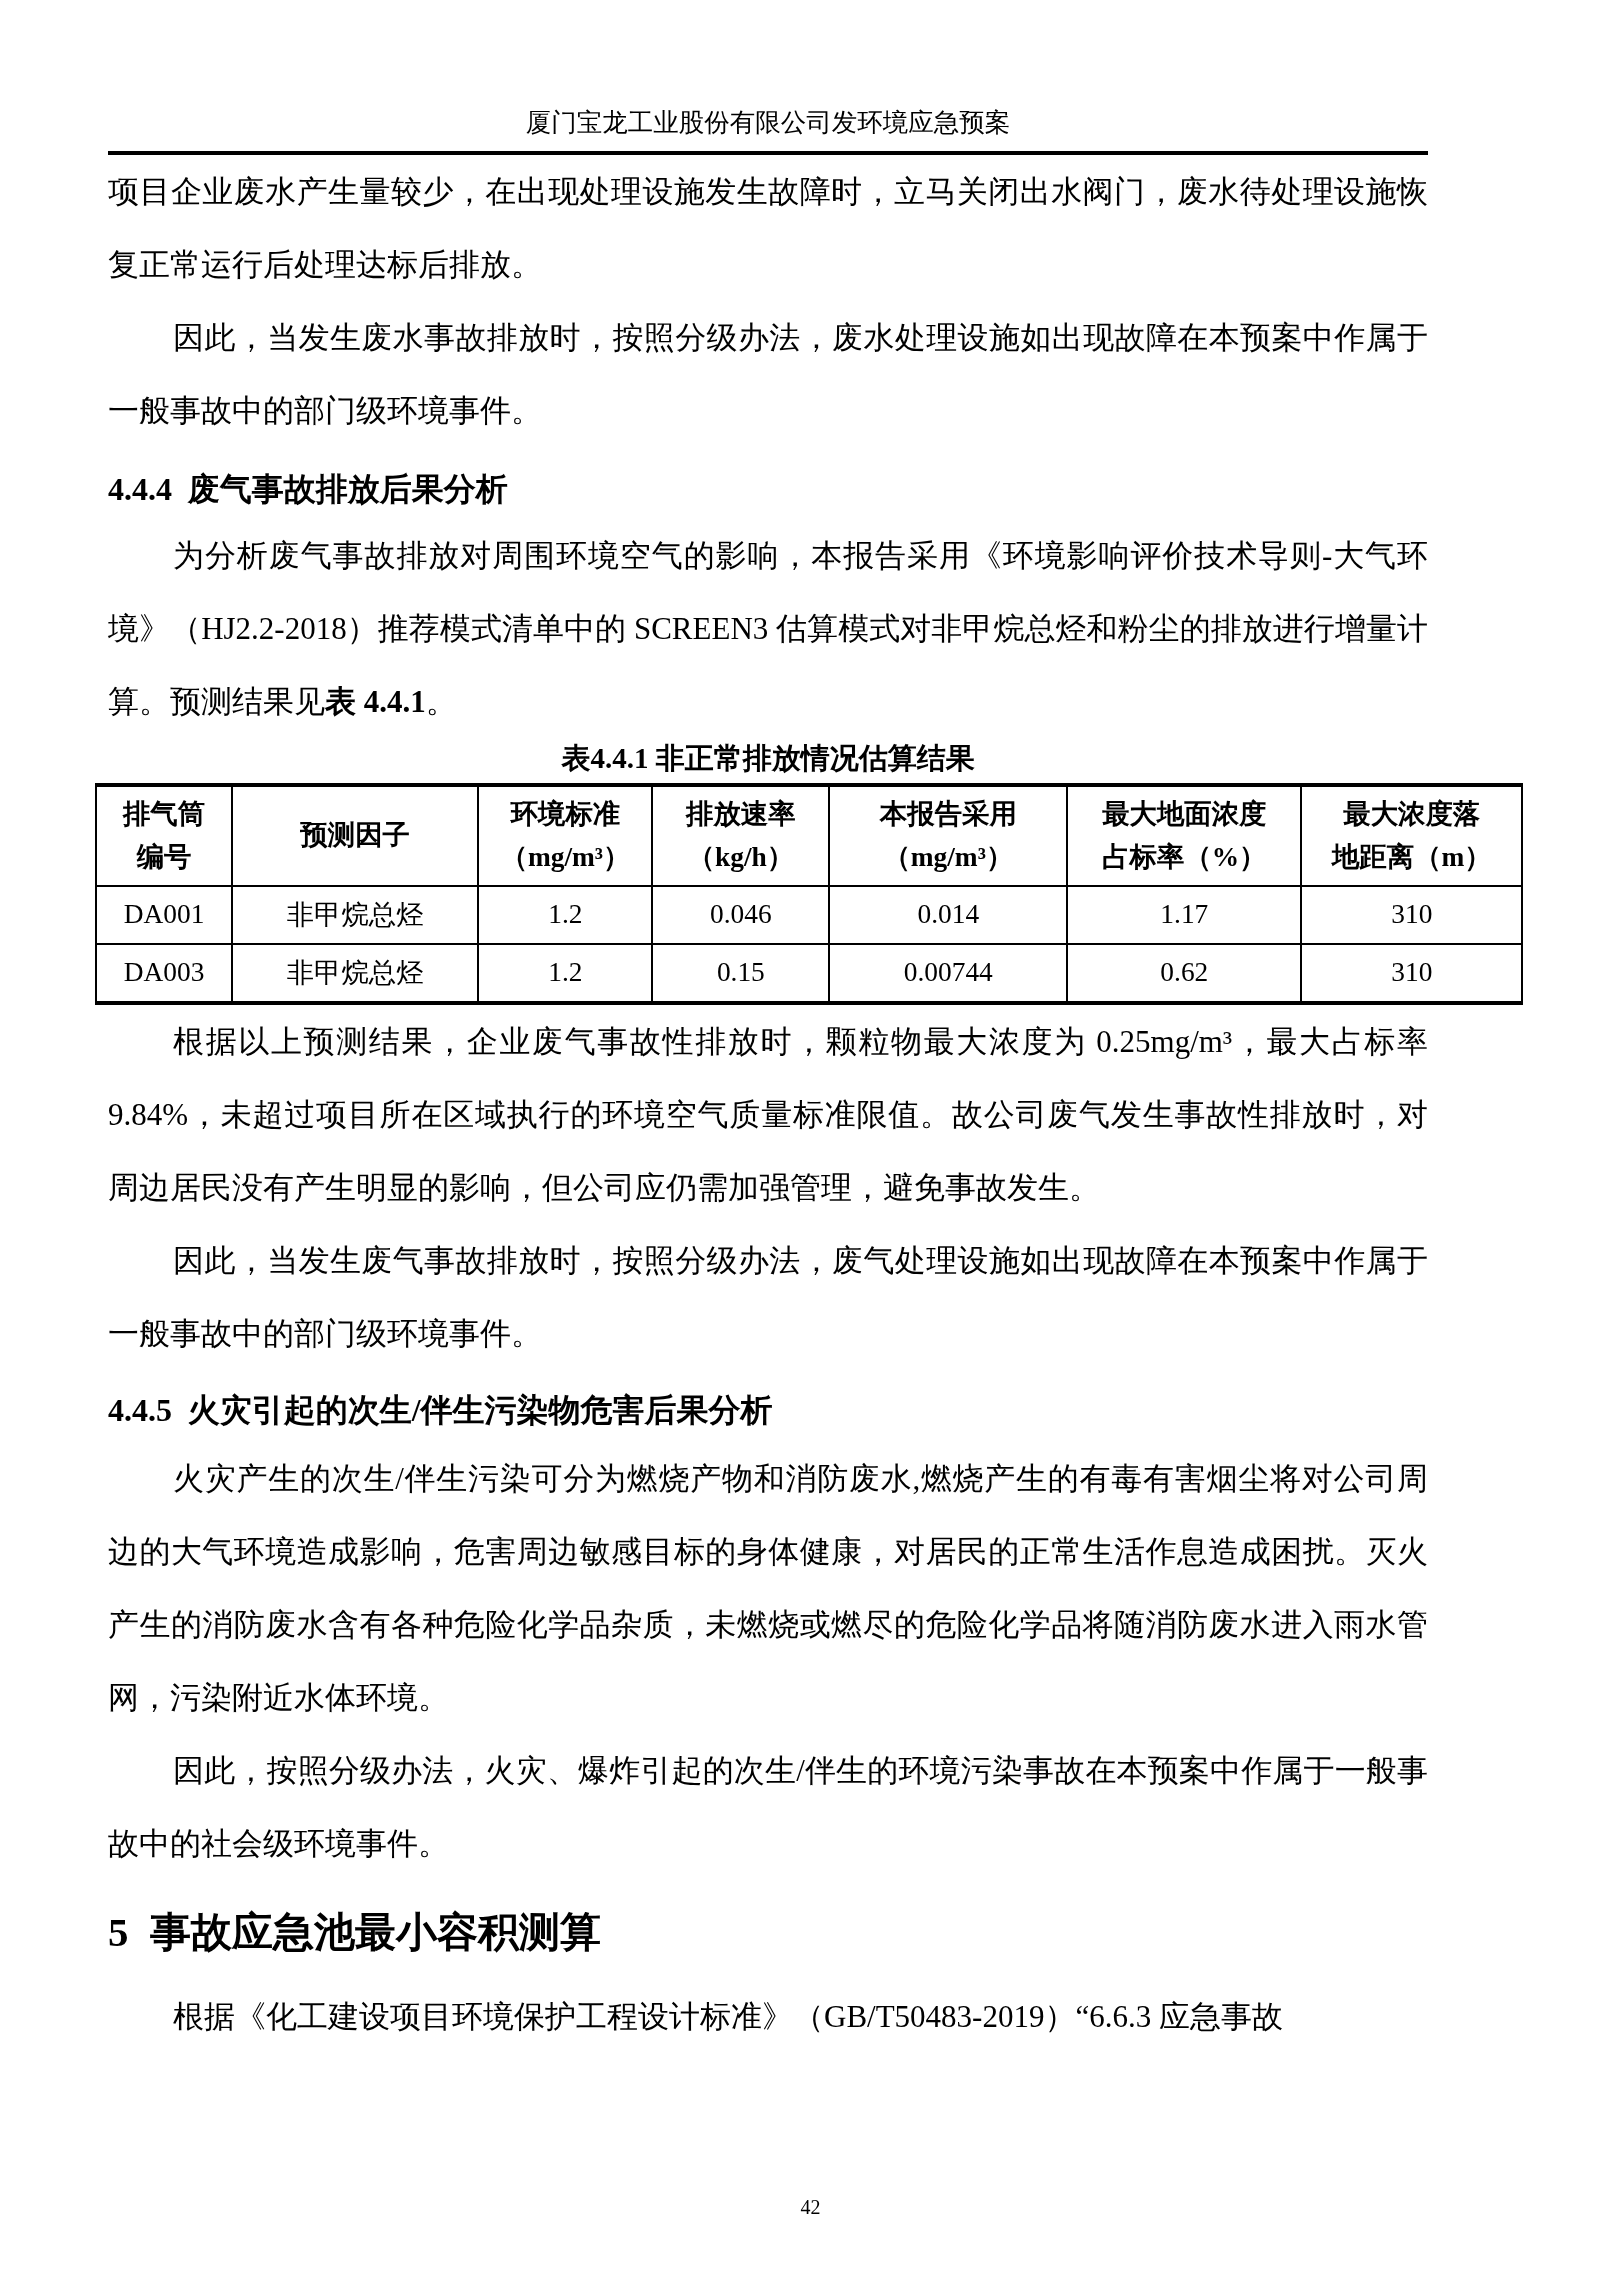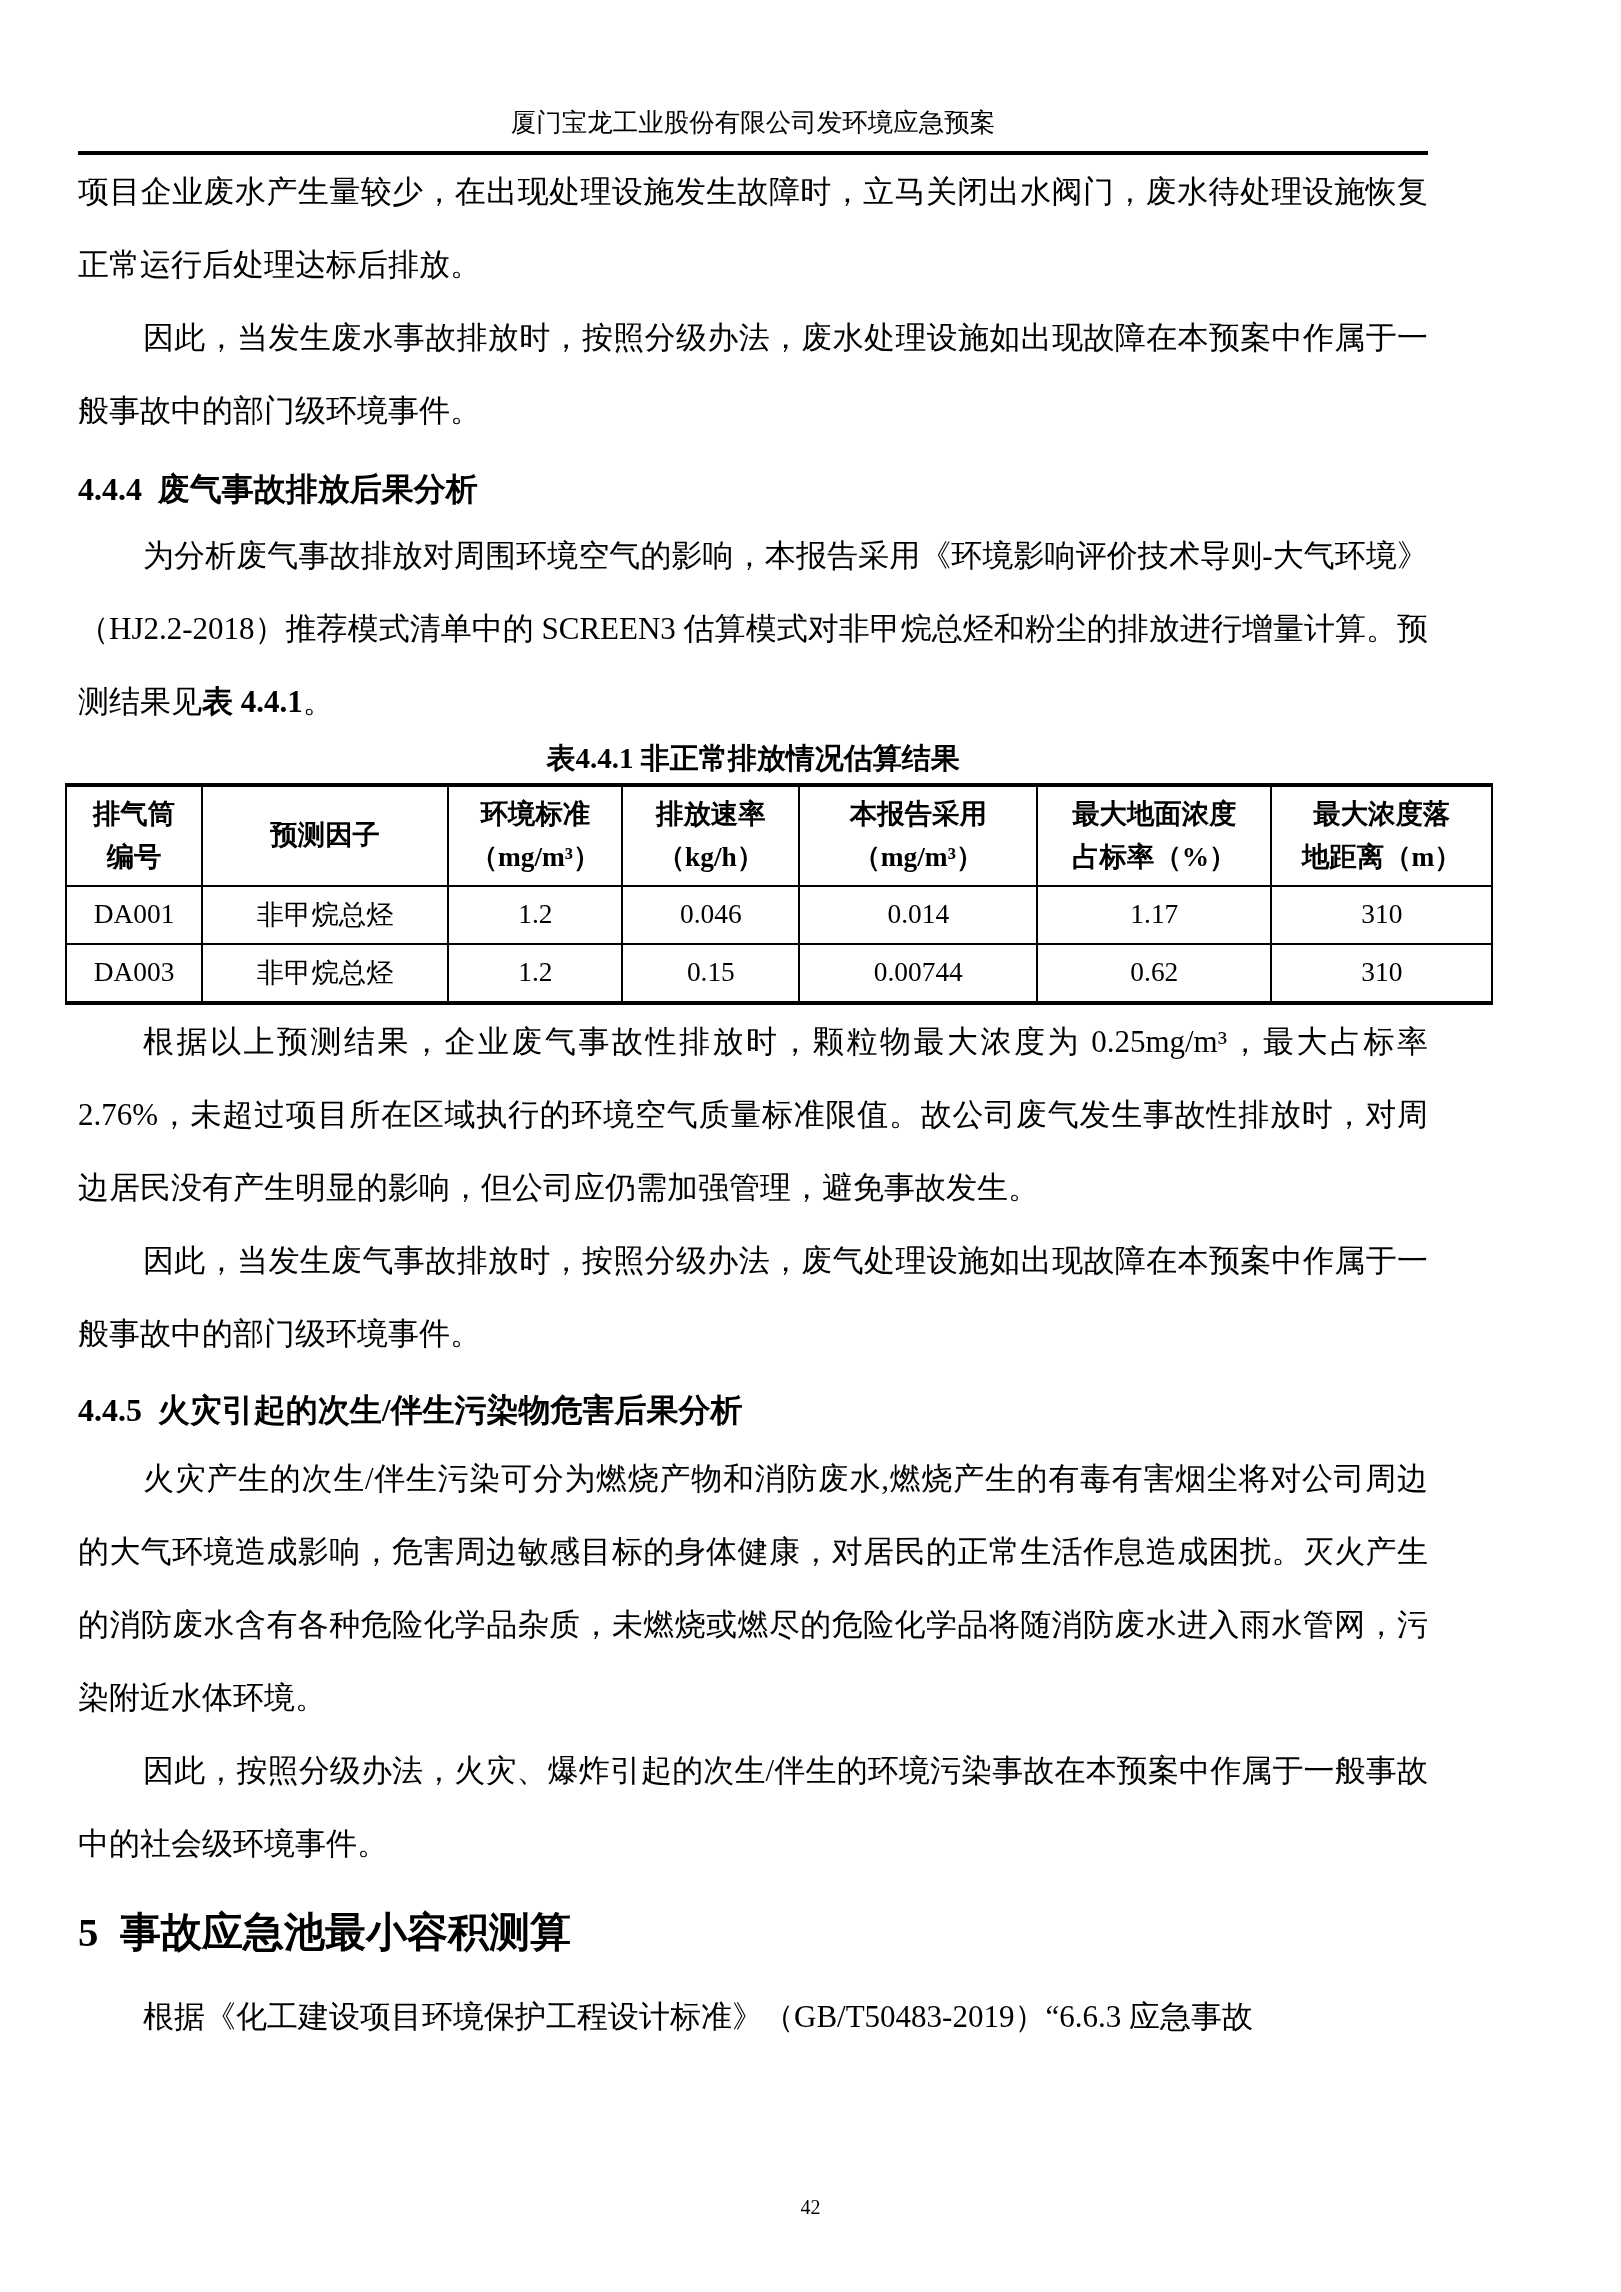--- a/index.html
+++ b/index.html
@@ -5,21 +5,21 @@
   html,body { margin:0; padding:0; background:#888; }
   .page {
     position:relative;
     width:1621px; height:2293px;
     margin:0 auto;
     background:#ffffff;
     font-family:"Liberation Serif","DejaVu Serif",serif;
     color:#000;
     overflow:hidden;
   }
-  .content { margin-left:78px; margin-right:193px; }
+  .content { margin-left:108px; margin-right:193px; }
   .doc-header {
     padding-top:108px;
     text-align:center;
     font-size:25.5px;
     line-height:29px;
   }
   .header-rule { margin-top:13.7px; height:3.9px; background:#000; }
   p.body {
     font-size:31px;
     line-height:73px;
@@ -141,21 +141,21 @@
           <td>非甲烷总烃</td>
           <td>1.2</td>
           <td>0.15</td>
           <td>0.00744</td>
           <td>0.62</td>
           <td>310</td>
         </tr>
       </tbody>
     </table>
 
-    <p class="body indent2">根据以上预测结果，企业废气事故性排放时，颗粒物最大浓度为 0.25mg/m³，最大占标率 2.76%，未超过项目所在区域执行的环境空气质量标准限值。故公司废气发生事故性排放时，对周边居民没有产生明显的影响，但公司应仍需加强管理，避免事故发生。</p>
+    <p class="body indent2">根据以上预测结果，企业废气事故性排放时，颗粒物最大浓度为 0.25mg/m³，最大占标率 9.84%，未超过项目所在区域执行的环境空气质量标准限值。故公司废气发生事故性排放时，对周边居民没有产生明显的影响，但公司应仍需加强管理，避免事故发生。</p>
     <p class="body indent2">因此，当发生废气事故排放时，按照分级办法，废气处理设施如出现故障在本预案中作属于一般事故中的部门级环境事件。</p>
 
     <h3 class="sec sec2"><span class="num">4.4.5</span><span>火灾引起的次生/伴生污染物危害后果分析</span></h3>
 
     <p class="body indent2">火灾产生的次生/伴生污染可分为燃烧产物和消防废水,燃烧产生的有毒有害烟尘将对公司周边的大气环境造成影响，危害周边敏感目标的身体健康，对居民的正常生活作息造成困扰。灭火产生的消防废水含有各种危险化学品杂质，未燃烧或燃尽的危险化学品将随消防废水进入雨水管网，污染附近水体环境。</p>
     <p class="body indent2">因此，按照分级办法，火灾、爆炸引起的次生/伴生的环境污染事故在本预案中作属于一般事故中的社会级环境事件。</p>
 
     <h2 class="chap"><span class="num">5</span><span>事故应急池最小容积测算</span></h2>
 
     <p class="body indent2">根据《化工建设项目环境保护工程设计标准》（GB/T50483-2019）“6.6.3 应急事故</p>

